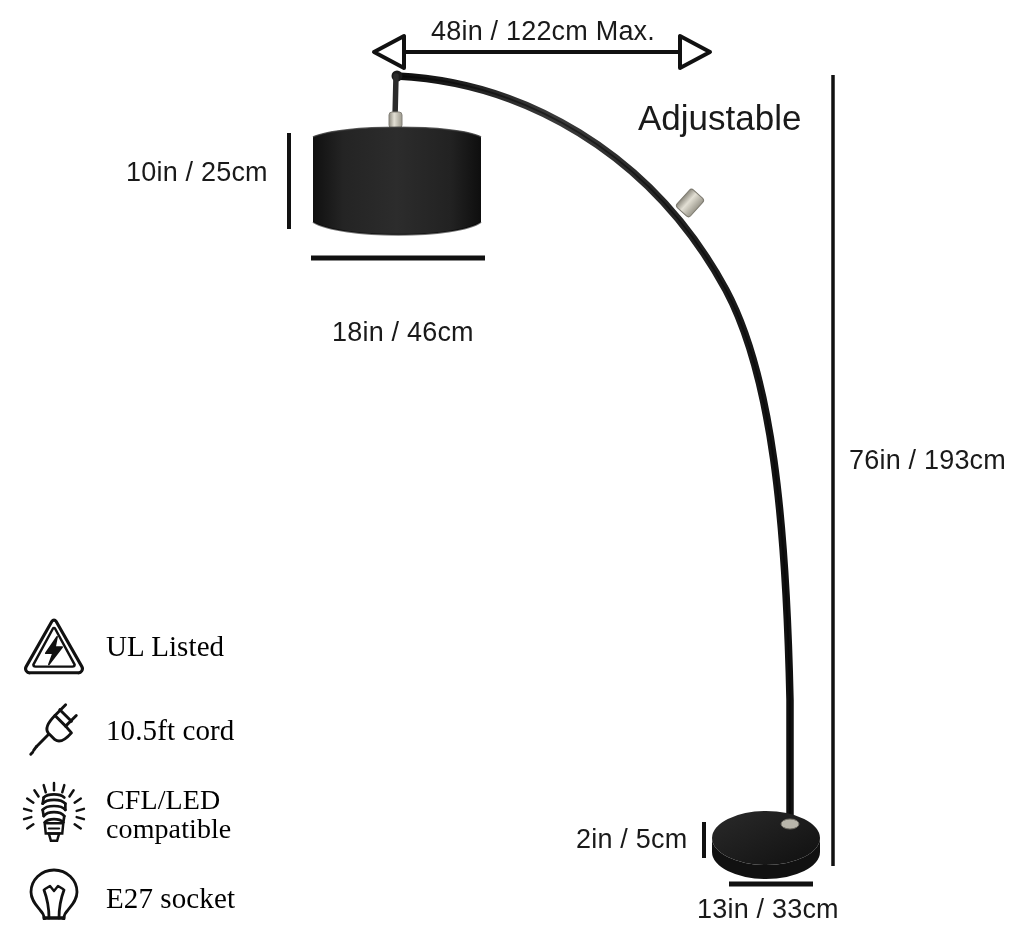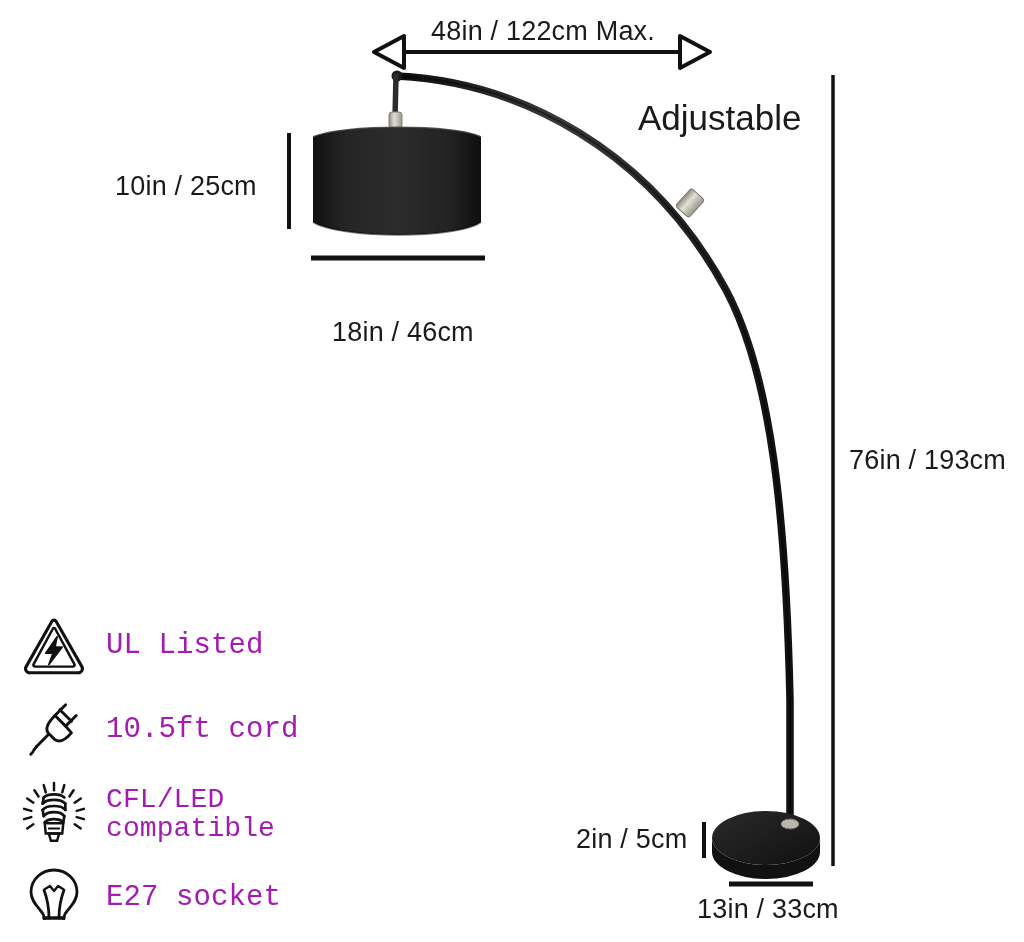--- a/index.html
+++ b/index.html
@@ -40,21 +40,21 @@
   .note-label {
     position: absolute;
     font-family: "Liberation Sans", sans-serif;
     font-size: 35px;
     font-weight: 400;
     color: #1a1a1a;
     white-space: nowrap;
     line-height: 1;
   }
   #label-width-max   { left: 431px; top: 18px; }
-  #label-shade-height{ left: 115px; top: 159px; margin-top: 14px; }
+  #label-shade-height{ left: 126px; top: 159px; }
   #label-shade-width { left: 332px; top: 283px; margin-top: 36px; }
   #label-adjustable  { left: 638px; top: 100px; }
   #label-total-height{ left: 849px; top: 447px; }
   #label-base-height { left: 576px; top: 826px; }
   #label-base-width  { left: 697px; top: 896px; text-align: right; }
 
   
   #feature-list {
     position: absolute;
     left: 14px;
@@ -68,24 +68,24 @@
   }
   .feature-icon {
     width: 80px;
     min-width: 80px;
     height: 80px;
     display: flex;
     align-items: center;
     justify-content: center;
   }
   .feature-text {
-    font-family: Liberation Mono, monospace;
+    font-family: Liberation Serif, serif;
     font-size: 29px;
     font-weight: 400;
-    color: #a21caf;
+    color: #000000;
     line-height: 1.04;
     letter-spacing: 0.1px;
     padding-left: 12px;
   }
   .feature-text.two-line { font-size: 28px; }
 </style>
 </head>
 <body>
 
 <div id="stage">

